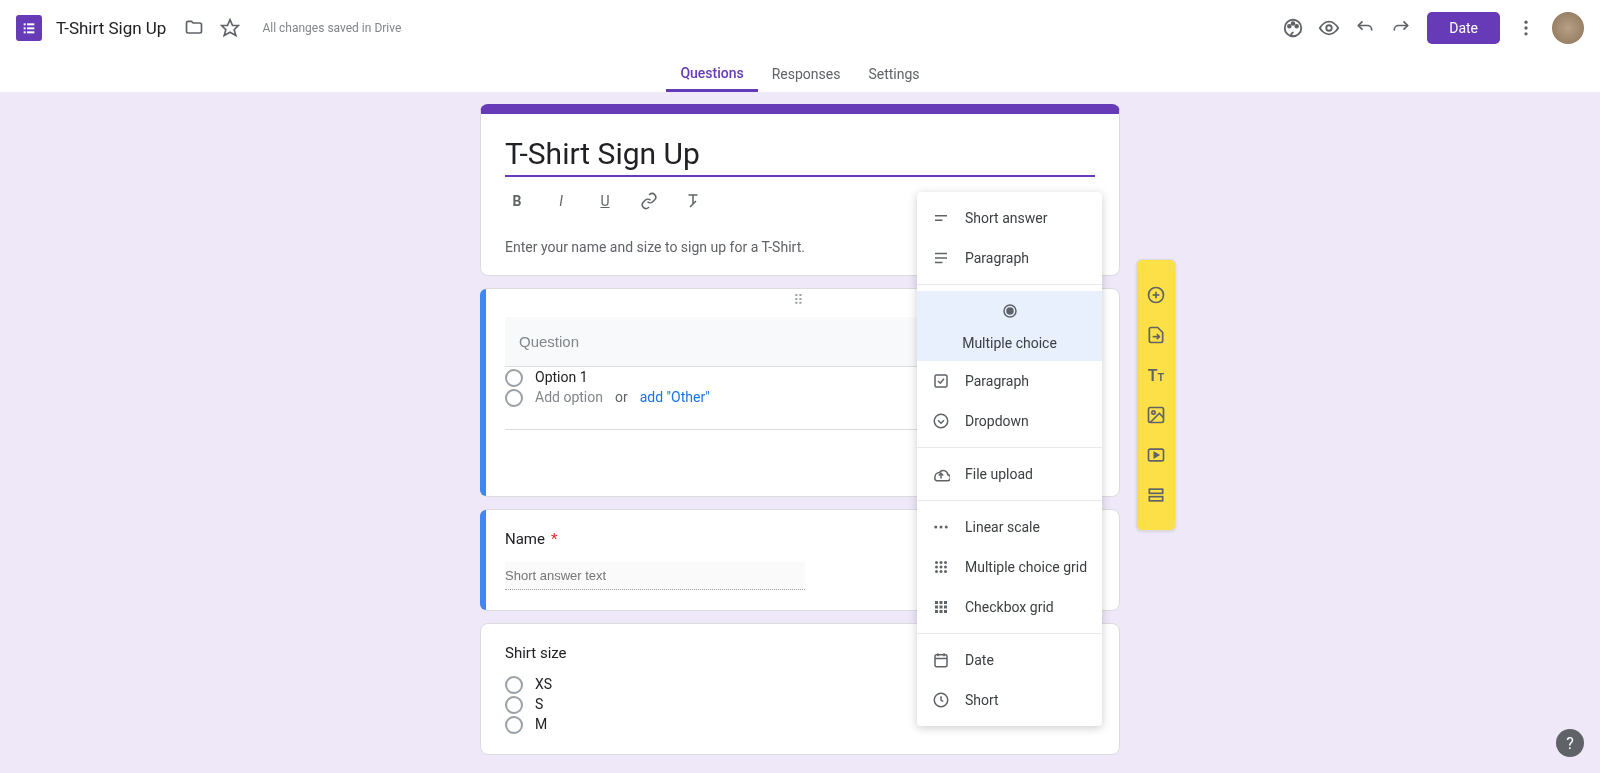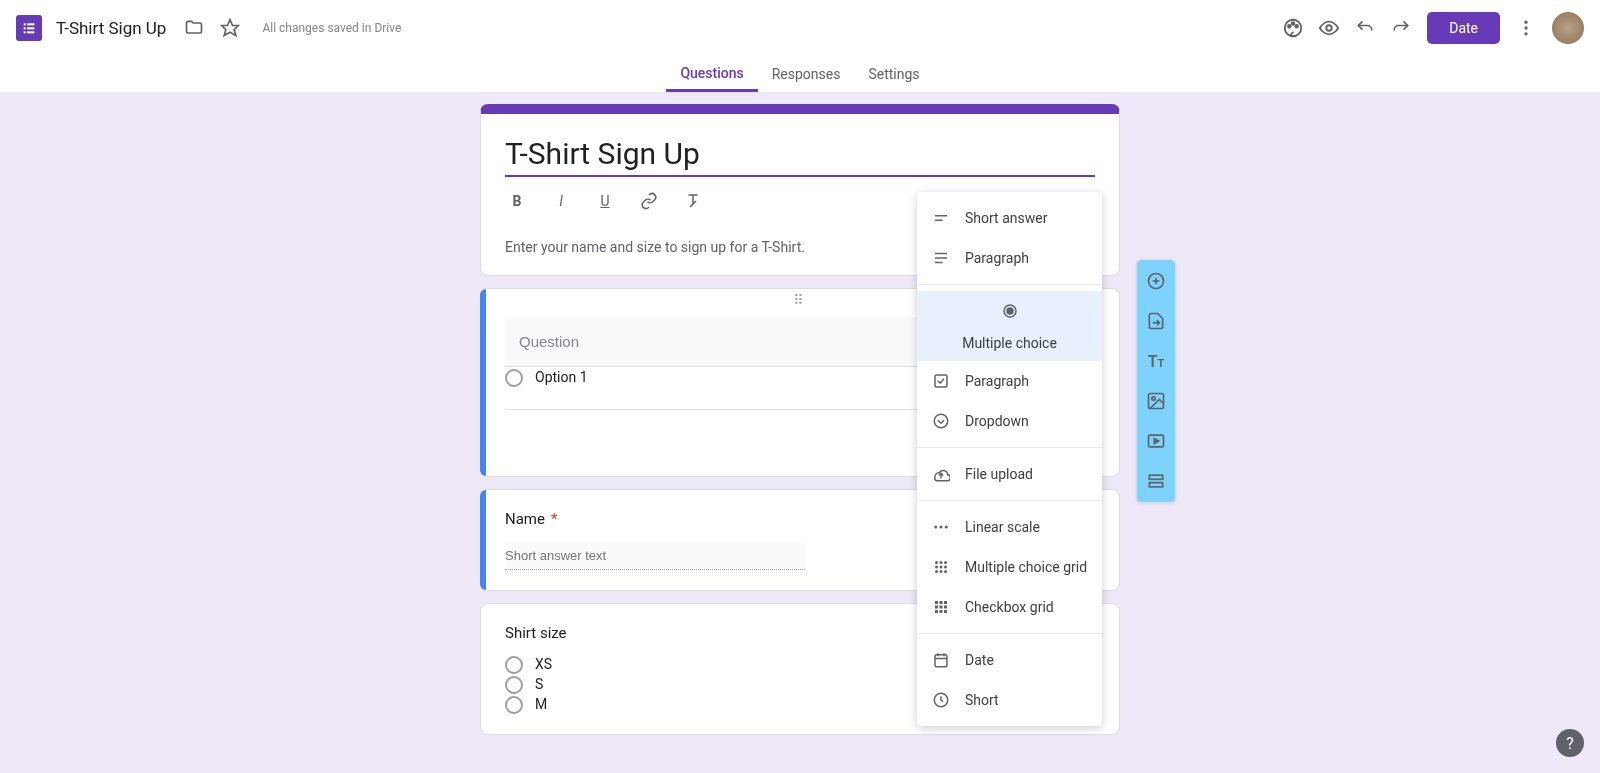--- a/index.html
+++ b/index.html
@@ -39,21 +39,21 @@
 .q-footer { border-top: 1px solid #dadce0; margin-top: 22px; padding-top: 10px; display: flex; justify-content: flex-end; gap: 10px; }
 .name-label { font-size: 15px; display: flex; gap: 6px; }
 .req-star { color: #d93025; }
 .short-ans { border: none; border-bottom: 1px dotted #9aa0a6; padding: 6px 0; font-size: 13px; color: #80868b; width: 300px; margin-top: 14px; outline: none; }
 .size-options { margin-top: 14px; }
 .dropdown-menu { position: absolute; background: #fff; border-radius: 4px; box-shadow: 0 2px 10px rgba(0,0,0,0.2); width: 185px; z-index: 100; padding: 6px 0; }
 .menu-sep { height: 1px; background: #e8eaed; margin: 6px 0; }
 .menu-item { display: flex; align-items: center; gap: 14px; padding: 10px 14px; font-size: 14px; color: #3c4043; cursor: pointer; }
 .menu-item.selected { background: #e8f0fe; flex-direction: column; }
 .menu-icon { width: 20px; height: 20px; color: #5f6368; display: flex; align-items: center; justify-content: center; }
-.side-toolbar { position: absolute; width: 40px; background: #7dd3fc; border: 1px solid #dadce0; border-radius: 6px; display: flex; flex-direction: column; align-items: center; padding: 6px 0; gap: 10px; box-shadow: 0 1px 3px rgba(0,0,0,0.1); }
+.side-toolbar { position: absolute; width: 40px; background: #fde047; border: 1px solid #dadce0; border-radius: 6px; display: flex; flex-direction: column; align-items: center; padding: 20px 0; gap: 10px; box-shadow: 0 1px 3px rgba(0,0,0,0.1); }
 .side-toolbar .icon-btn { width: 30px; height: 30px; }
 .help-btn { position: fixed; bottom: 16px; right: 16px; width: 28px; height: 28px; border-radius: 50%; background: #5f6368; color: #fff; display: flex; align-items: center; justify-content: center; font-size: 16px; cursor: pointer; }
 </style>
 </head>
 <body>
 
 <div class="topbar">
   <div class="logo">
     <svg viewBox="0 0 24 24" fill="#fff">
         <rect x="4" y="5" width="3" height="3"></rect>
@@ -159,20 +159,26 @@
           <svg width="24" height="24" viewBox="0 0 24 24" fill="none" stroke="currentColor" stroke-width="2">
               <rect x="3" y="3" width="18" height="18" rx="2"></rect>
               <circle cx="9" cy="9" r="2"></circle>
               <path d="M21 15l-5-5L5 21"></path>
             </svg>
         </div>
       </div>
       <div class="option-row">
         <div class="radio-circ"></div>
         <span class="opt-text">Option 1</span>
+      </div>
+      <div class="option-row">
+        <div class="radio-circ"></div>
+        <span class="opt-text opt-placeholder">Add option</span>
+        <span class="or-text">or</span>
+        <span class="add-other">add "Other"</span>
       </div>
       <div class="q-footer">
         <div class="icon-btn">
           <svg width="20" height="20" viewBox="0 0 24 24" fill="none" stroke="currentColor" stroke-width="2">
               <rect x="8" y="8" width="12" height="12" rx="1"></rect>
               <path d="M4 16V5a1 1 0 011-1h11"></path>
             </svg>
         </div>
       </div>
     </div>

